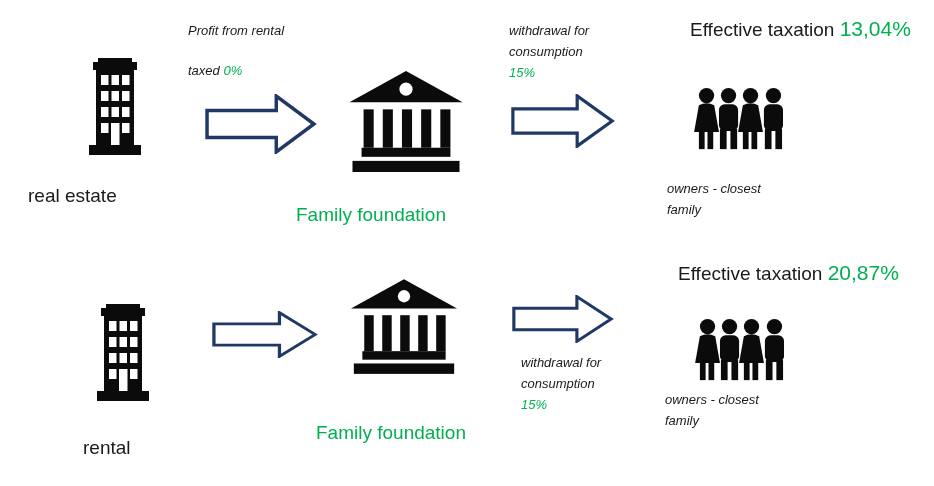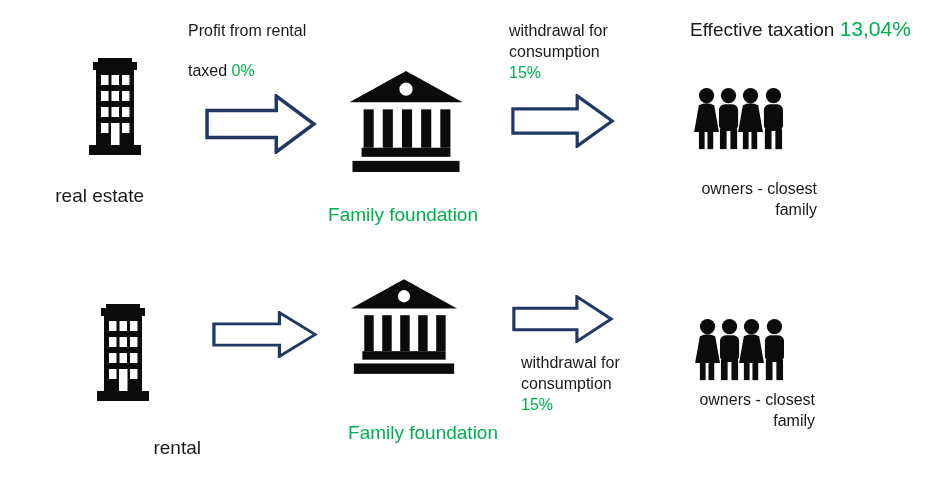--- a/index.html
+++ b/index.html
@@ -5,24 +5,24 @@
   html,body{margin:0;padding:0;background:#fff;}
   .canvas{
     position:relative;
     width:934px;height:486px;
     background:#ffffff;
     font-family:"Liberation Sans", sans-serif;
     color:#1a1a1a;
     overflow:hidden;
   }
   .abs{position:absolute;}
-  .small{font-size:16px;line-height:21px;white-space:nowrap;}
+  .small{font-size:13px;line-height:21px;white-space:nowrap;font-style:italic;}
   .lg{font-size:19px;line-height:23px;white-space:nowrap;}
   .xl{font-size:19px;line-height:24px;white-space:nowrap;}
-  .center{text-align:right;}
+  .center{text-align:left;}
   .green{color:#00B050;}
   .bignum{font-size:21px;font-weight:normal;color:#00B050;}
   .icon svg{display:block;}
 </style>
 </head>
 <body>
 
 <div class="canvas">
 
   <div class="abs icon" style="left:84px;top:58px;">
@@ -182,20 +182,21 @@
       <polygon points="2,16 70,16 70,2 107,29 70,56 70,42 2,42" fill="#ffffff" stroke="#1F3864" stroke-width="3.4"></polygon>
     </svg>
   </div>
 
   <div class="abs small" style="left:521px;top:352px;">
     <div>withdrawal for</div>
     <div>consumption</div>
     <div class="green">15%</div>
   </div>
 
+  <div class="abs xl" style="left:678px;top:261px;"><span>Effective taxation </span><span class="bignum">20,87%</span></div>
 
   <div class="abs icon" style="left:695px;top:318px;">
     <svg width="92" height="65" viewBox="0 0 96 68">
       <g fill="#0b0b0b">
         <circle cx="13" cy="9" r="8"></circle>
         <path d="M5,19 Q13,15 21,19 L26,47 L0,47 Z"></path>
         <rect x="5" y="46" width="6" height="19"></rect>
           <rect x="14" y="46" width="6" height="19"></rect>
         <circle cx="36" cy="9" r="8"></circle>
         <rect x="26" y="18" width="20" height="28" rx="6"></rect>

